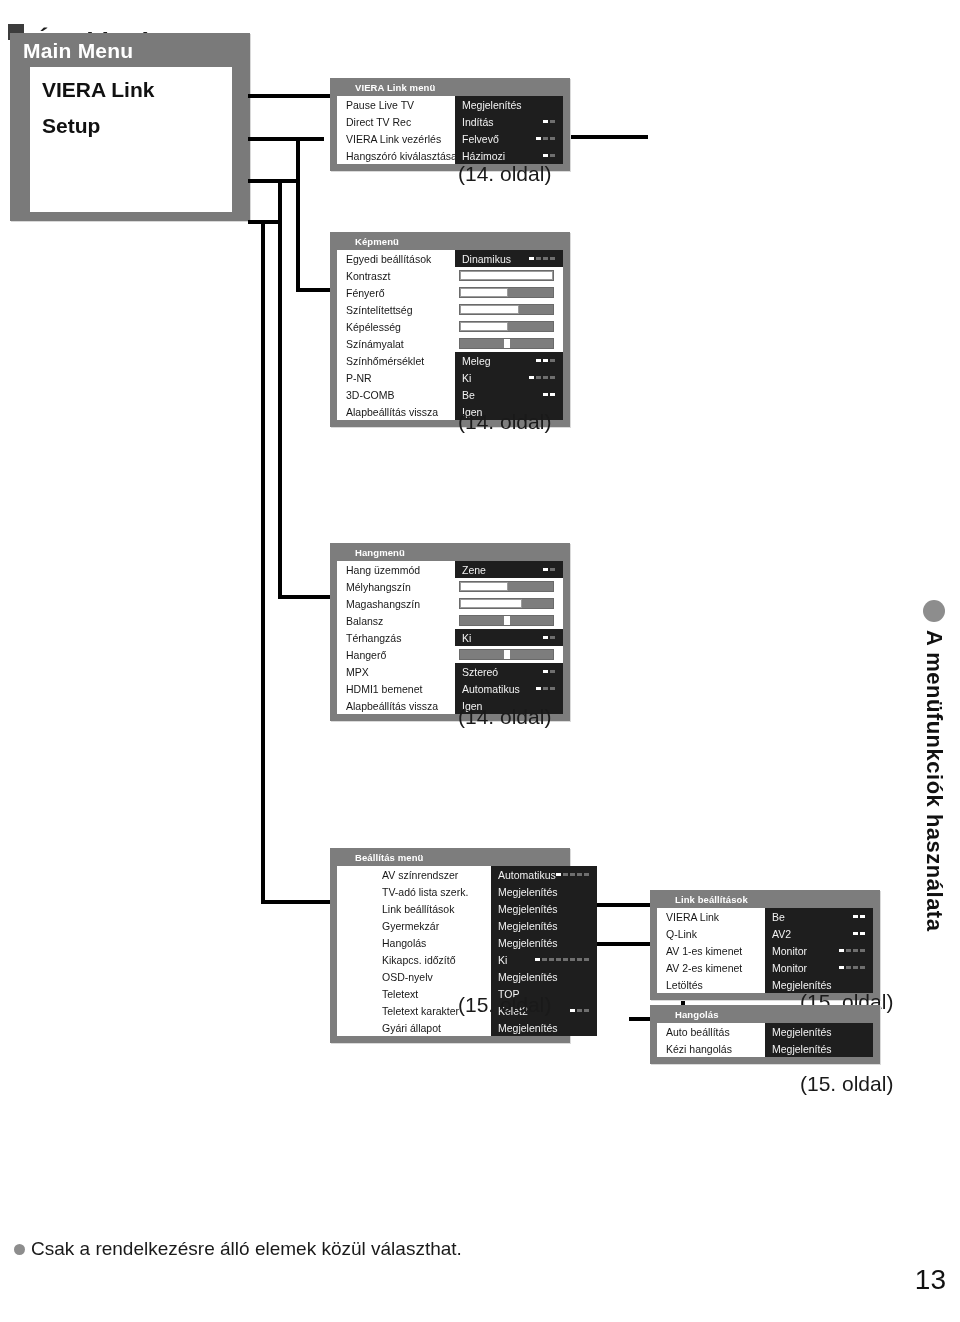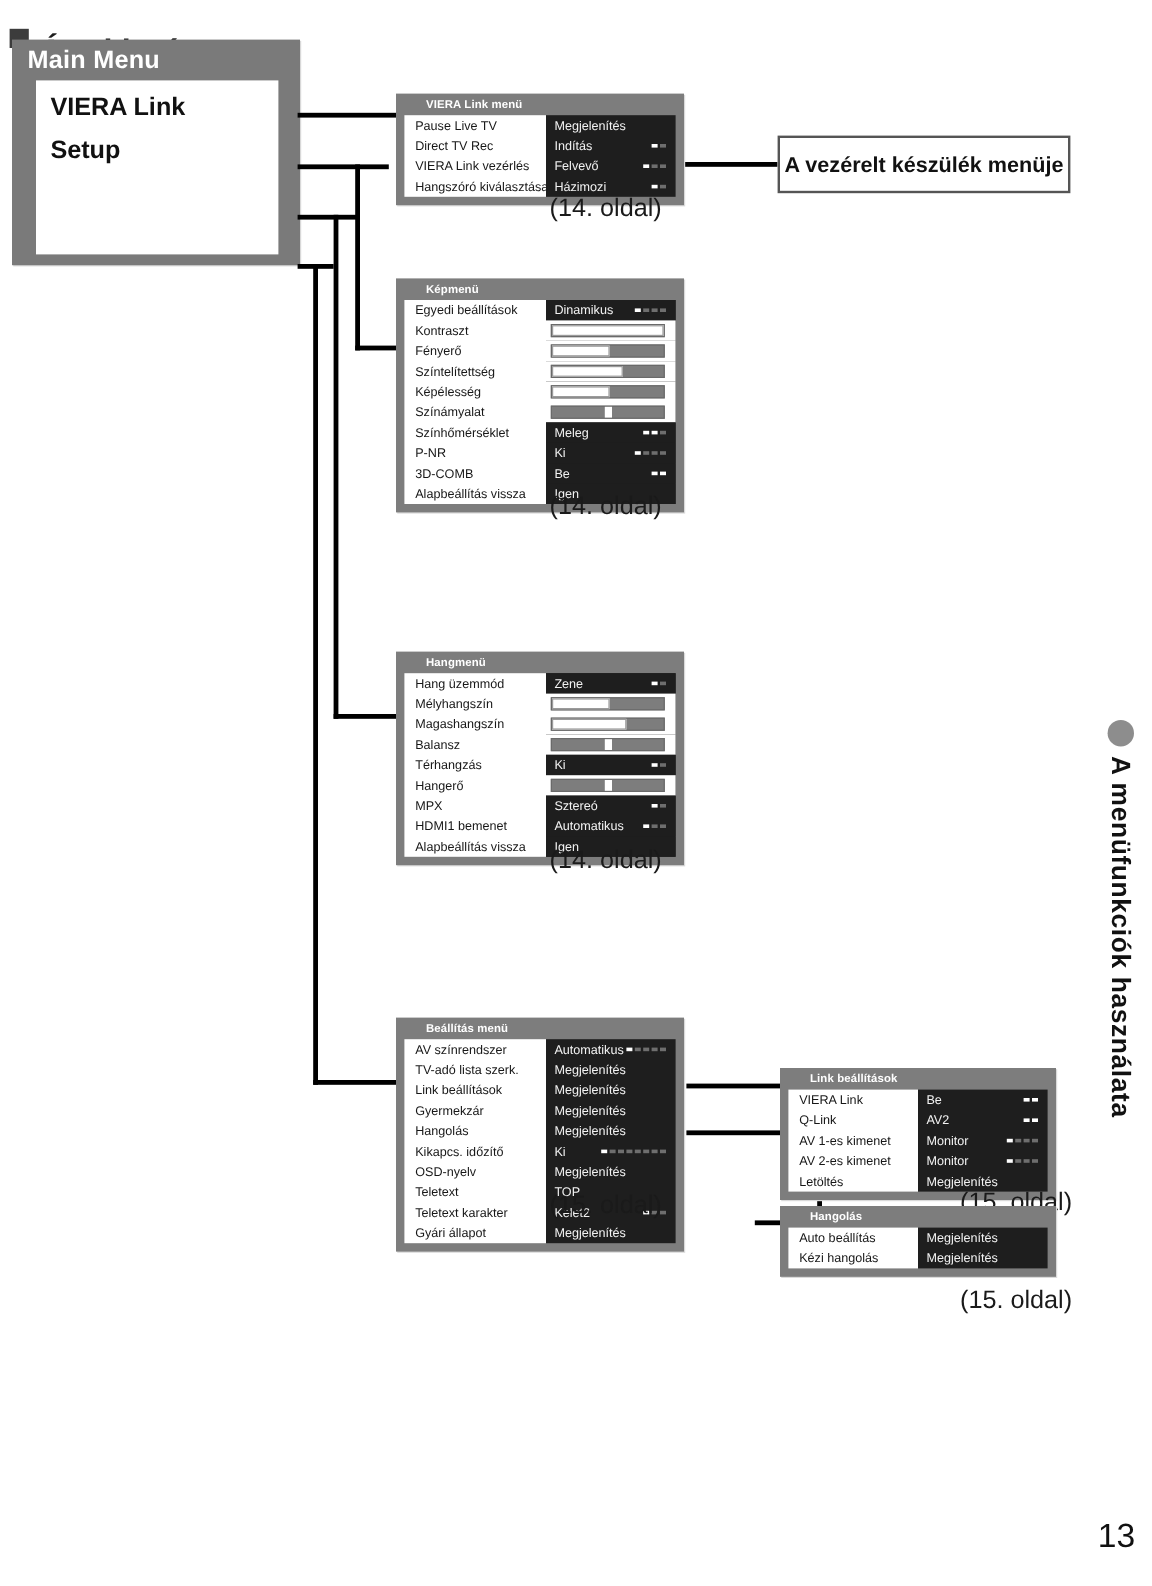--- a/index.html
+++ b/index.html
@@ -164,23 +164,20 @@
             <span class="dash">
               <i class="on"></i>
               <i></i>
             </span>
           </div>
       </div>
     </div>
   </div>
   <div class="pgref" style="left:458px;top:162px;">(14. oldal)</div>
 
-  <div class="boxlabel" style="left:648px;top:113px;width:240px;height:44px;">
-    <span>A vezérelt készülék menüje</span>
-  </div>
 
   <div class="osd" style="left:330px;top:232px;width:240px;">
     <div class="osd-title">Képmenü</div>
     <div class="osd-body">
       <div class="col-left" style="width:118px;">
         <div class="row">
             <span class="lab">Egyedi beállítások</span>
           </div>
         <div class="row">
             <span class="lab">Kontraszt</span>
@@ -381,21 +378,21 @@
             <span class="val">Igen</span>
           </div>
       </div>
     </div>
   </div>
   <div class="pgref" style="left:458px;top:705px;">(14. oldal)</div>
 
   <div class="osd" style="left:330px;top:848px;width:240px;">
     <div class="osd-title">Beállítás menü</div>
     <div class="osd-body">
-      <div class="col-left" style="width:118px;">
+      <div class="col-left" style="width:118px;padding-left:36px;">
         <div class="row">
             <span class="lab">AV színrendszer</span>
           </div>
         <div class="row">
             <span class="lab">TV-adó lista szerk.</span>
           </div>
         <div class="row">
             <span class="lab">Link beállítások</span>
           </div>
         <div class="row">
@@ -560,15 +557,19 @@
       </div>
     </div>
   </div>
   <div class="pgref" style="left:800px;top:1072px;">(15. oldal)</div>
 
   <div id="sidetab">
     <span class="dot"></span>
     <span class="vtxt">A menüfunkciók használata</span>
   </div>
 
+  <div id="footer">
+    <span class="dot"></span>
+    <span class="ftxt">Csak a rendelkezésre álló elemek közül választhat.</span>
+  </div>
   <div id="pagenum">13</div>
 
 </div>
 
 </body></html>

